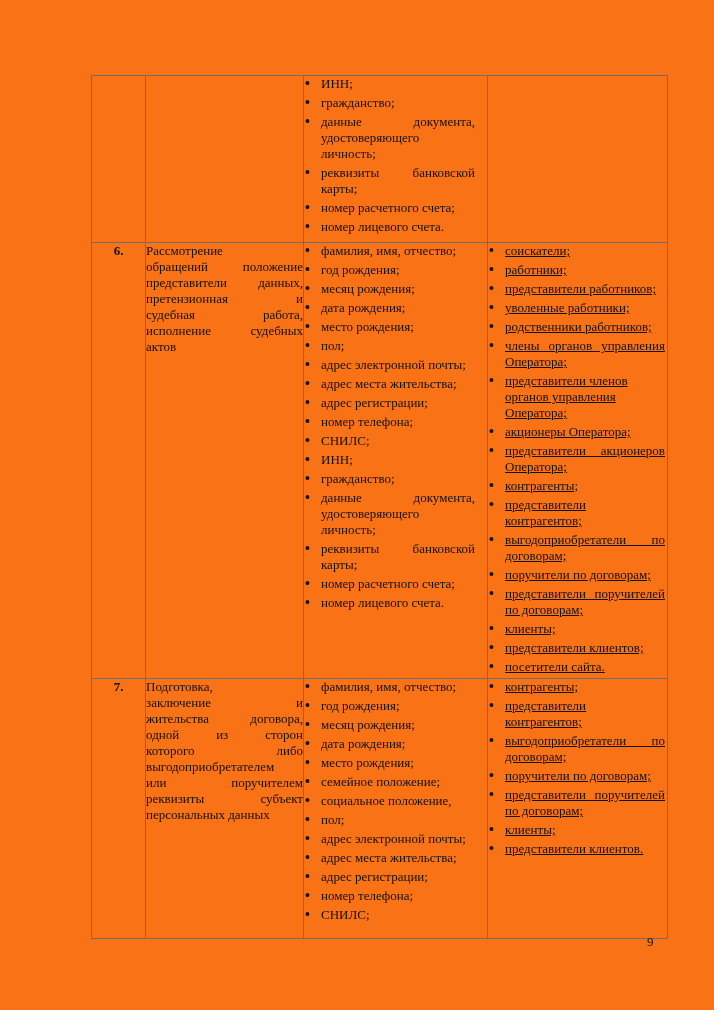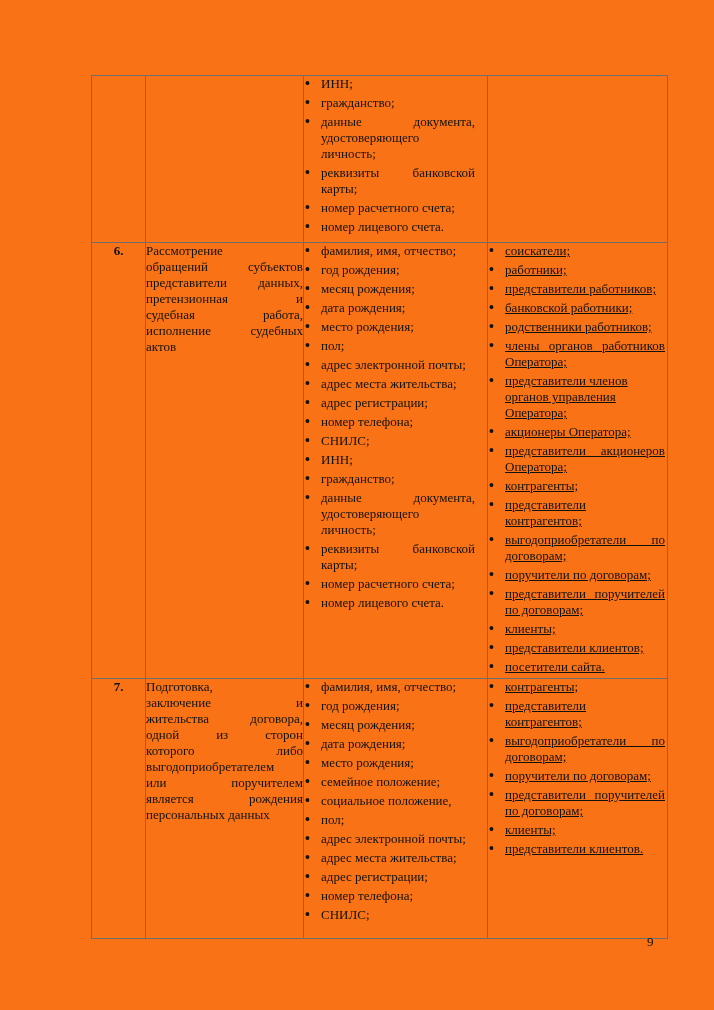--- a/index.html
+++ b/index.html
@@ -116,21 +116,21 @@
           </td>
     <td class="c-subj">
             <ul class="blist"></ul>
           </td>
   </tr>
 
   <tr class="row-1">
     <td class="c-num"><span>6.</span></td>
     <td class="c-purpose">
             <div class="pline">Рассмотрение</div>
-            <div class="pline">обращений субъектов</div>
+            <div class="pline">обращений положение</div>
             <div class="pline">представители данных,</div>
             <div class="pline">претензионная и</div>
             <div class="pline">судебная работа,</div>
             <div class="pline">исполнение судебных</div>
             <div class="pline last">актов</div>
           </td>
     <td class="c-data">
             <ul class="blist">
               <li>фамилия, имя, отчество;</li>
               <li>год рождения;</li>
@@ -149,23 +149,23 @@
               <li>реквизиты банковской карты;</li>
               <li>номер расчетного счета;</li>
               <li>номер лицевого счета.</li>
             </ul>
           </td>
     <td class="c-subj">
             <ul class="blist">
               <li>соискатели;</li>
               <li>работники;</li>
               <li>представители работников;</li>
-              <li>банковской работники;</li>
+              <li>уволенные работники;</li>
               <li>родственники работников;</li>
-              <li>члены органов работников Оператора;</li>
+              <li>члены органов управления Оператора;</li>
               <li>представители членов
 органов управления
 Оператора;</li>
               <li>акционеры Оператора;</li>
               <li>представители акционеров Оператора;</li>
               <li>контрагенты;</li>
               <li>представители
 контрагентов;</li>
               <li>выгодоприобретатели по договорам;</li>
               <li>поручители по договорам;</li>
@@ -180,21 +180,21 @@
   <tr class="row-2">
     <td class="c-num"><span>7.</span></td>
     <td class="c-purpose">
             <div class="pline">Подготовка,</div>
             <div class="pline">заключение и</div>
             <div class="pline">жительства договора,</div>
             <div class="pline">одной из сторон</div>
             <div class="pline">которого либо</div>
             <div class="pline">выгодоприобретателем</div>
             <div class="pline">или поручителем</div>
-            <div class="pline">является рождения</div>
+            <div class="pline">реквизиты субъект</div>
             <div class="pline last">персональных данных</div>
           </td>
     <td class="c-data">
             <ul class="blist">
               <li>фамилия, имя, отчество;</li>
               <li>год рождения;</li>
               <li>месяц рождения;</li>
               <li>дата рождения;</li>
               <li>место рождения;</li>
               <li>семейное положение;</li>

